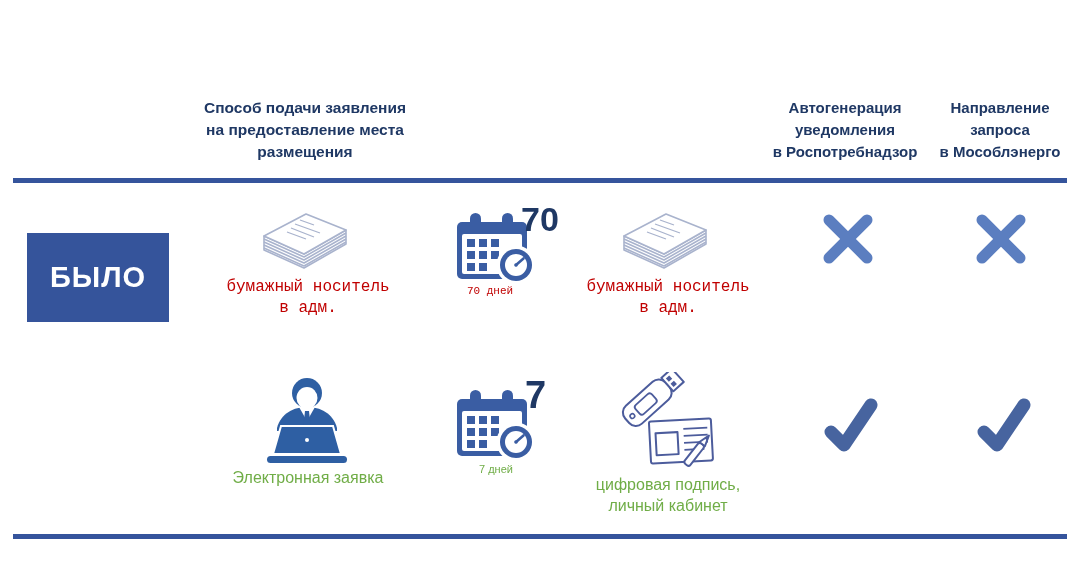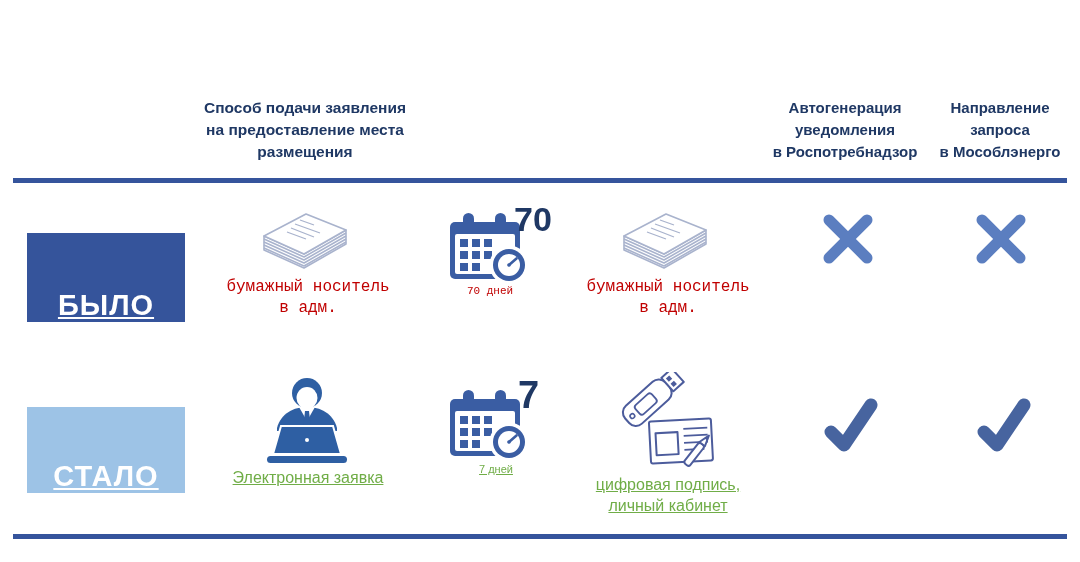--- a/index.html
+++ b/index.html
@@ -5,30 +5,30 @@
   html,body{margin:0;padding:0;background:#fff;}
   .slide{position:relative;width:1080px;height:562px;background:#ffffff;overflow:hidden;
          font-family:"Liberation Sans",sans-serif;}
   .title{position:absolute;left:24px;top:8px;font-size:27px;font-weight:bold;color:#0d0d0d;
          letter-spacing:.5px;margin:0;}
   .col-header{position:absolute;top:97px;text-align:center;white-space:pre-line;
          font-weight:bold;color:#1f3864;font-size:15.5px;line-height:22px;}
   .divider{position:absolute;left:13px;width:1054px;height:5px;background:#35549c;}
   .divider.top{top:178px;}
   .divider.bottom{top:534px;}
-  .row-box{position:absolute;left:27px;width:158px;display:flex;align-items:flex-end;
-         justify-content:center;color:#ffffff;font-weight:bold;font-size:29px;letter-spacing:1px;text-decoration:underline;}
+  .row-box{position:absolute;left:27px;width:142px;display:flex;align-items:center;
+         justify-content:center;color:#ffffff;font-weight:bold;font-size:29px;letter-spacing:1px;}
   .row-box.bylo{top:233px;height:89px;background:#35549b;}
   .row-box.stalo{top:407px;height:86px;background:#9dc3e6;}
   .icon-abs{position:absolute;}
   .caption{position:absolute;text-align:center;white-space:pre-line;font-size:16px;line-height:21px;}
   .caption.red{color:#c00000;font-family:Liberation Mono, monospace;}
-  .caption.green{color:#70ad47;text-decoration:underline;}
+  .caption.green{color:#70ad47;}
   .caption.days{font-size:11px;}
-  .cal-wrap{position:absolute;width:112px;height:78px;}
+  .cal-wrap{position:absolute;width:112px;height:78px;margin-left:7px;}
   .cal-wrap svg{position:absolute;left:0;top:8px;}
   .num-badge{position:absolute;font-weight:bold;color:#1f3864;line-height:1;}
   .num-badge.b70{left:64px;top:-3px;font-size:34px;}
   .num-badge.b7{left:68px;top:-6px;font-size:38px;}
 </style>
 </head>
 <body>
 
 <div class="slide">
 
@@ -111,23 +111,20 @@
     <svg width="56" height="54" viewBox="0 0 56 54">
       <path d="M9,8 L47,46 M47,8 L9,46" stroke="#5b7ec0" stroke-width="11" stroke-linecap="round" fill="none"></path>
     </svg>
   </span>
   <span class="icon-abs" style="left:973px;top:212px;">
     <svg width="56" height="54" viewBox="0 0 56 54">
       <path d="M9,8 L47,46 M47,8 L9,46" stroke="#5b7ec0" stroke-width="11" stroke-linecap="round" fill="none"></path>
     </svg>
   </span>
 
-  <div class="row-box stalo">
-    <span>СТАЛО</span>
-  </div>
 
   <span class="icon-abs" style="left:261px;top:376px;">
     <svg width="92" height="88" viewBox="0 0 92 88">
       <circle cx="46" cy="17" r="15" fill="#2e5fa3"></circle>
       <ellipse cx="46" cy="22" rx="10.5" ry="11" fill="#ffffff"></ellipse>
       <path d="M16,52 C20,37 33,31 46,31 C59,31 72,37 76,52 L76,55 L16,55 Z" fill="#2e5fa3"></path>
       <path d="M38,31 L46,45 L54,31 Z" fill="#ffffff"></path>
       <path d="M44,35 L48,35 L49.5,49 L42.5,49 Z" fill="#2e5fa3"></path>
       <path d="M20,50 L72,50 L80,78 L12,78 Z" fill="#2e5fa3" stroke="#ffffff" stroke-width="2"></path>
       <circle cx="46" cy="64" r="2" fill="#ffffff"></circle>

